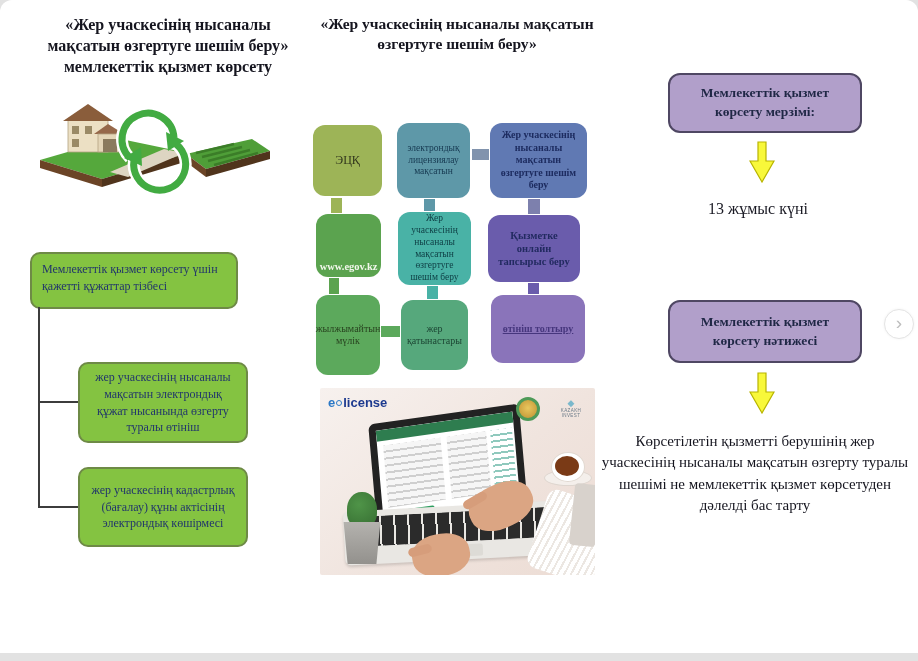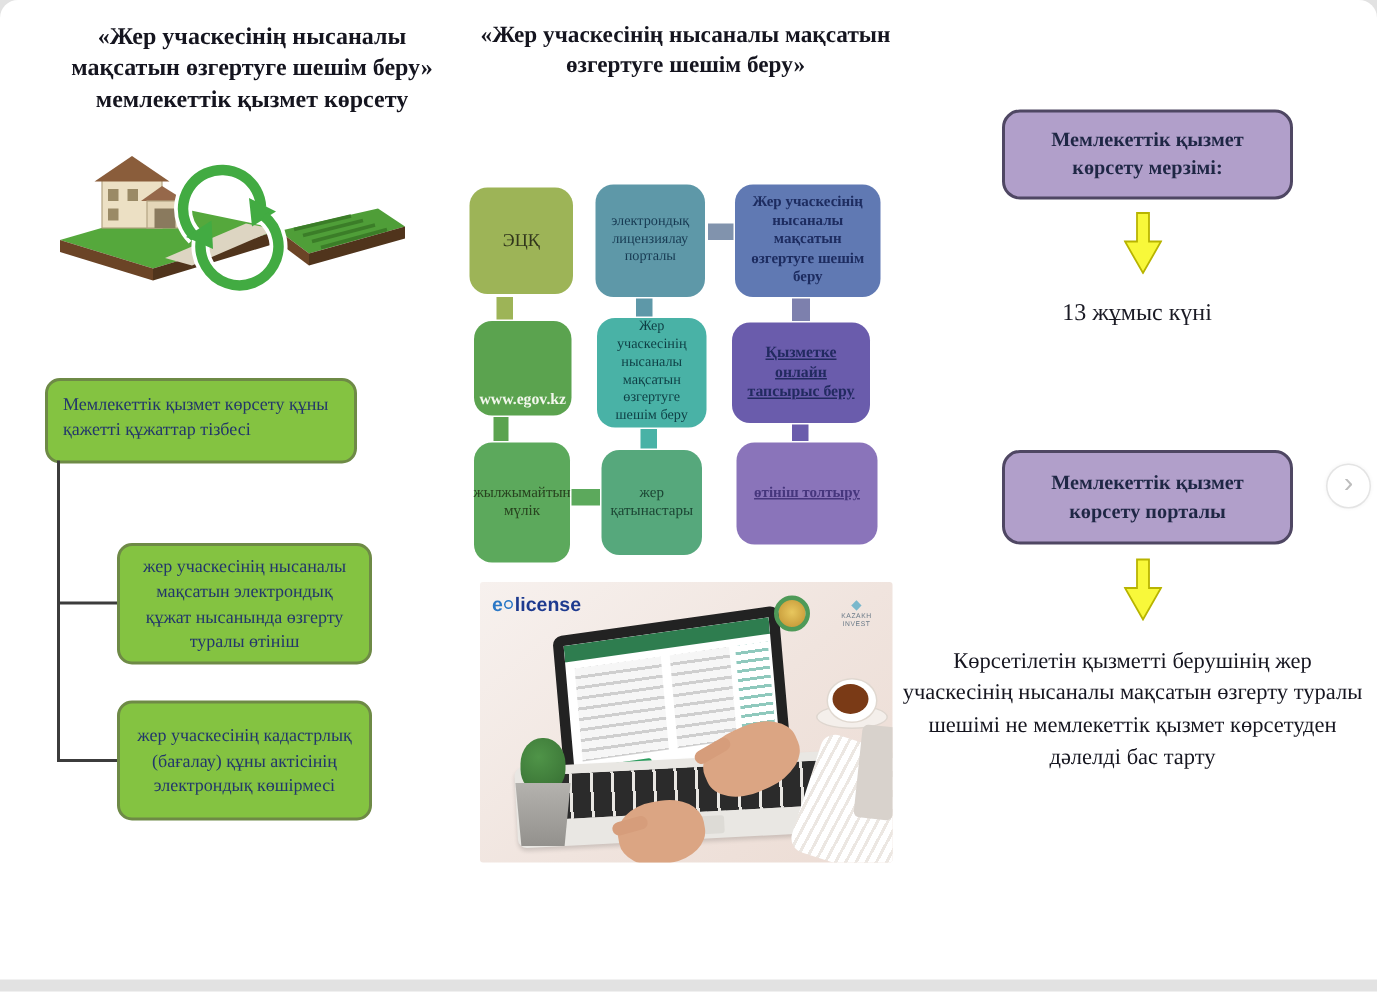--- a/index.html
+++ b/index.html
@@ -17,21 +17,21 @@
   #docs-item-1{left:78px;top:362px;width:170px;height:81px;}
   #docs-item-2{left:78px;top:467px;width:170px;height:80px;}
   .connline{background:#3c3c3c;}
   
   .gbox{border-radius:12px;box-sizing:border-box;display:flex;align-items:center;justify-content:center;text-align:center;padding:4px 5px;line-height:1.25;}
   .g1{font-size:12px;color:#31361c;}
   .g2{font-size:9.5px;color:#173a52;}
   .g3{font-size:10px;font-weight:bold;color:#1d2c60;}
   .g4{font-size:10.5px;font-weight:bold;color:#f2f7ec;align-items:flex-end;}
   .g5{font-size:9.5px;color:#0e3e44;}
-  .g6{font-size:10.5px;font-weight:bold;color:#222a60;text-decoration:underline;}
+  .g6{font-size:10.5px;font-weight:bold;color:#222a60;}
   .g7{font-size:10px;color:#28431f;}
   .g8{font-size:10px;color:#1c4634;}
   .g9{font-size:10px;font-weight:bold;color:#46367d;text-decoration:underline;}
   .conn{position:absolute;}
   
   .purplebox{background:#b19fca;border:2px solid#4f4763;border-radius:12px;color:#1f2745;font-weight:bold;font-size:13.5px;line-height:1.4;display:flex;align-items:center;justify-content:center;text-align:center;box-sizing:border-box;padding:4px 14px;}
   #term-box{left:668px;top:73px;width:194px;height:60px;}
   #result-box{left:668px;top:300px;width:194px;height:63px;}
   #term-value{left:690px;top:200px;width:136px;font-size:16px;color:#1a1a24;text-align:center;}
   #result-text{left:599px;top:431px;width:312px;font-size:15px;line-height:1.42;color:#15151f;text-align:center;}
@@ -104,36 +104,36 @@
     <g>
       <path d="M 92,66 A 26,26 0 1 1 136,46" fill="none" stroke="#ffffff" stroke-width="12"></path>
       <path d="M 138,52 A 26,26 0 1 1 96,68" fill="none" stroke="#ffffff" stroke-width="12"></path>
       <path d="M 92,66 A 26,26 0 1 1 136,46" fill="none" stroke="#42ab42" stroke-width="7"></path>
       <polygon points="128,40 146,49 130,59" fill="#42ab42"></polygon>
       <path d="M 138,52 A 26,26 0 1 1 96,68" fill="none" stroke="#42ab42" stroke-width="7"></path>
       <polygon points="104,74 86,66 103,55" fill="#42ab42"></polygon>
     </g>
   </svg>
 
-  <div class="abs greenbox" id="docs-header">Мемлекеттік қызмет көрсету құны қажетті құжаттар тізбесі</div>
+  <div class="abs greenbox" id="docs-header">Мемлекеттік қызмет көрсету үшін қажетті құжаттар тізбесі</div>
   <div class="abs connline" style="left:38px;top:307px;width:2px;height:201px;"></div>
   <div class="abs connline" style="left:38px;top:401px;width:40px;height:2px;"></div>
   <div class="abs connline" style="left:38px;top:506px;width:40px;height:2px;"></div>
   <div class="abs greenbox docs-item" id="docs-item-1">жер учаскесінің нысаналы мақсатын электрондық құжат нысанында өзгерту туралы өтініш</div>
   <div class="abs greenbox docs-item" id="docs-item-2">жер учаскесінің кадастрлық (бағалау) құны актісінің электрондық көшірмесі</div>
 
   <div class="abs h-title" id="center-title">
     <div>«Жер учаскесінің нысаналы мақсатын өзгертуге шешім беру»</div>
   </div>
 
   <div class="abs gbox g1" style="left: 313px; top: 125px; width: 69px; height: 71px; background-color: rgb(157, 180, 87);">
       <span>ЭЦҚ</span>
     </div>
   <div class="abs gbox g2" style="left: 397px; top: 123px; width: 73px; height: 75px; background-color: rgb(94, 152, 168);">
-      <span>электрондық лицензиялау порталы</span>
+      <span>электрондық лицензиялау мақсатын</span>
     </div>
   <div class="abs gbox g3" style="left: 490px; top: 123px; width: 97px; height: 75px; background-color: rgb(96, 121, 179);">
       <span>Жер учаскесінің нысаналы мақсатын өзгертуге шешім беру</span>
     </div>
   <div class="abs gbox g4" style="left: 316px; top: 214px; width: 65px; height: 63px; background-color: rgb(91, 163, 79);">
       <span>www.egov.kz</span>
     </div>
   <div class="abs gbox g5" style="left: 398px; top: 212px; width: 73px; height: 73px; background-color: rgb(73, 178, 166);">
       <span>Жер учаскесінің нысаналы мақсатын өзгертуге шешім беру</span>
     </div>
@@ -190,21 +190,21 @@
         <div class="txt">KAZAKH INVEST</div>
       </div>
   </div>
 
   <div class="abs purplebox" id="term-box">Мемлекеттік қызмет көрсету мерзімі:</div>
   <svg class="abs" style="left:749px;top:141px;" width="26" height="42" viewBox="0 0 26 42">
     <path d="M9,1 h8 v19 h8 L13,41 L1,20 h8 Z" fill="#f8f83a" stroke="#b8b400" stroke-width="1.2"></path>
   </svg>
   <div class="abs" id="term-value">13 жұмыс күні</div>
 
-  <div class="abs purplebox" id="result-box">Мемлекеттік қызмет көрсету порталы</div>
+  <div class="abs purplebox" id="result-box">Мемлекеттік қызмет көрсету нәтижесі</div>
   <svg class="abs" style="left:749px;top:372px;" width="26" height="42" viewBox="0 0 26 42">
     <path d="M9,1 h8 v19 h8 L13,41 L1,20 h8 Z" fill="#f8f83a" stroke="#b8b400" stroke-width="1.2"></path>
   </svg>
   <div class="abs" id="result-text">Көрсетілетін қызметті берушінің жер учаскесінің нысаналы мақсатын өзгерту туралы шешімі не мемлекеттік қызмет көрсетуден дәлелді бас тарту</div>
 
   <div class="abs" id="next-btn"><span>›</span></div>
 
 </div>
 
 </body></html>

